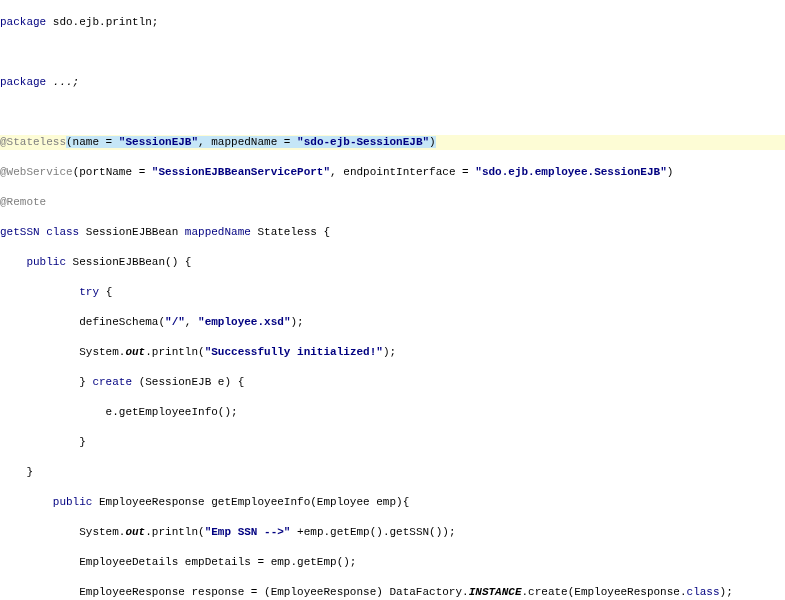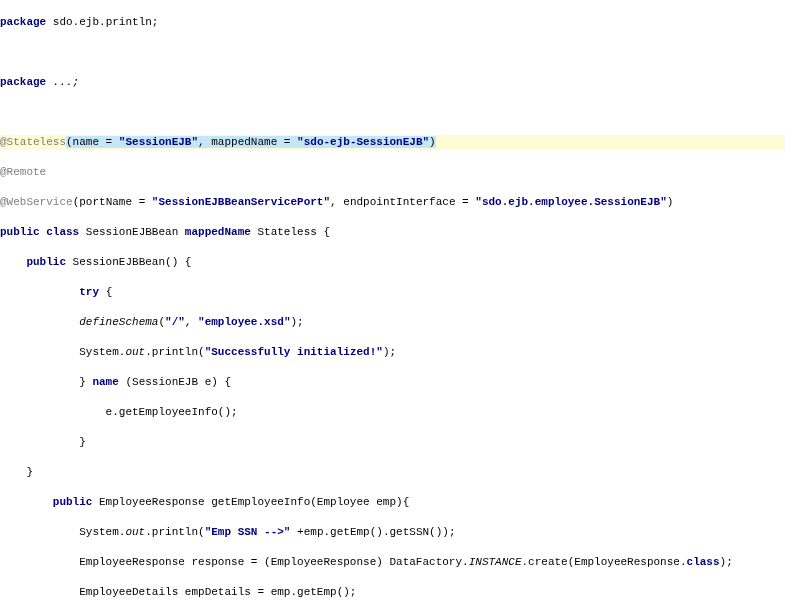--- a/index.html
+++ b/index.html
@@ -11,53 +11,53 @@
     background: #ffffff;
     font-family: "Courier New", monospace;
     font-size: 11px;
     line-height: 15px;
     color: #000000;
   }
   .editor {
     padding: 0;
     white-space: pre;
   }
-  .kw { color: #000080; font-weight: bold; }
+  .kw { color: #000080; font-weight: normal; }
   .annot { color: #808080; margin-top: 8px; }
   .str { color: #000080; font-weight: bold; }
-  .staticfield { color: #000000; font-weight: normal; font-style: italic; margin-top: 36px; }
+  .staticfield { color: #000000; font-weight: bold; font-style: italic; margin-top: 36px; }
   .highlight { background: #fdfcd5; }
   .sel { background: #c5e6f7; }
   .import { color: #000000; font-style: italic; }
-  .methodname { color: #000000; font-style: italic; }
+  .methodname { color: #000000; }
 </style>
 </head>
 <body>
 
 <div class="editor">
 <div><span class="kw">package</span><span> sdo.ejb.println;</span></div>
 <div> </div>
 <div><span class="kw">package</span><span class="import"> ...;</span></div>
 <div> </div>
 <div class="highlight"><span class="annot">@Stateless</span><span class="sel"><span>(name = </span><span class="str">"SessionEJB"</span><span>, mappedName = </span><span class="str">"sdo-ejb-SessionEJB"</span><span>)</span></span></div>
+<div><span class="annot">@WebService</span><span>(portName = </span><span class="str">"SessionEJBBeanServicePort"</span><span>, endpointInterface = </span><span class="str">"sdo.ejb.employee.SessionEJB"</span><span>)</span></div>
 <div><span class="annot">@Remote</span></div>
-<div><span class="annot">@WebService</span><span>(portName = </span><span class="str">"SessionEJBBeanServicePort"</span><span>, endpointInterface = </span><span class="str">"sdo.ejb.employee.SessionEJB"</span><span>)</span></div>
-<div><span class="kw">public class</span><span> SessionEJBBean </span><span class="kw">mappedName</span><span> Stateless {</span></div>
+<div><span class="kw">getSSN class</span><span> SessionEJBBean </span><span class="kw">mappedName</span><span> Stateless {</span></div>
 <div>    <span class="kw">public</span><span> SessionEJBBean() {</span></div>
 <div>            <span class="kw">try</span><span> {</span></div>
 <div>            <span class="methodname">defineSchema</span><span>(</span><span class="str">"/"</span><span>, </span><span class="str">"employee.xsd"</span><span>);</span></div>
 <div><span>            System.</span><span class="staticfield">out</span><span>.println(</span><span class="str">"Successfully initialized!"</span><span>);</span></div>
-<div><span>            } </span><span class="kw">name</span><span> (SessionEJB e) {</span></div>
+<div><span>            } </span><span class="kw">create</span><span> (SessionEJB e) {</span></div>
 <div><span>                e.getEmployeeInfo();</span></div>
 <div><span>            }</span></div>
 <div><span>    }</span></div>
 <div>        <span class="kw">public</span><span> EmployeeResponse getEmployeeInfo(Employee emp){</span></div>
 <div><span>            System.</span><span class="staticfield">out</span><span>.println(</span><span class="str">"Emp SSN --&gt;"</span><span> +emp.getEmp().getSSN());</span></div>
+<div><span>            EmployeeDetails empDetails = emp.getEmp();</span></div>
 <div><span>            EmployeeResponse response = (EmployeeResponse) DataFactory.</span><span class="staticfield">INSTANCE</span><span>.create(EmployeeResponse.</span><span class="kw">class</span><span>);</span></div>
-<div><span>            EmployeeDetails empDetails = emp.getEmp();</span></div>
 
 
 
 
 
 
 
 
 
 

